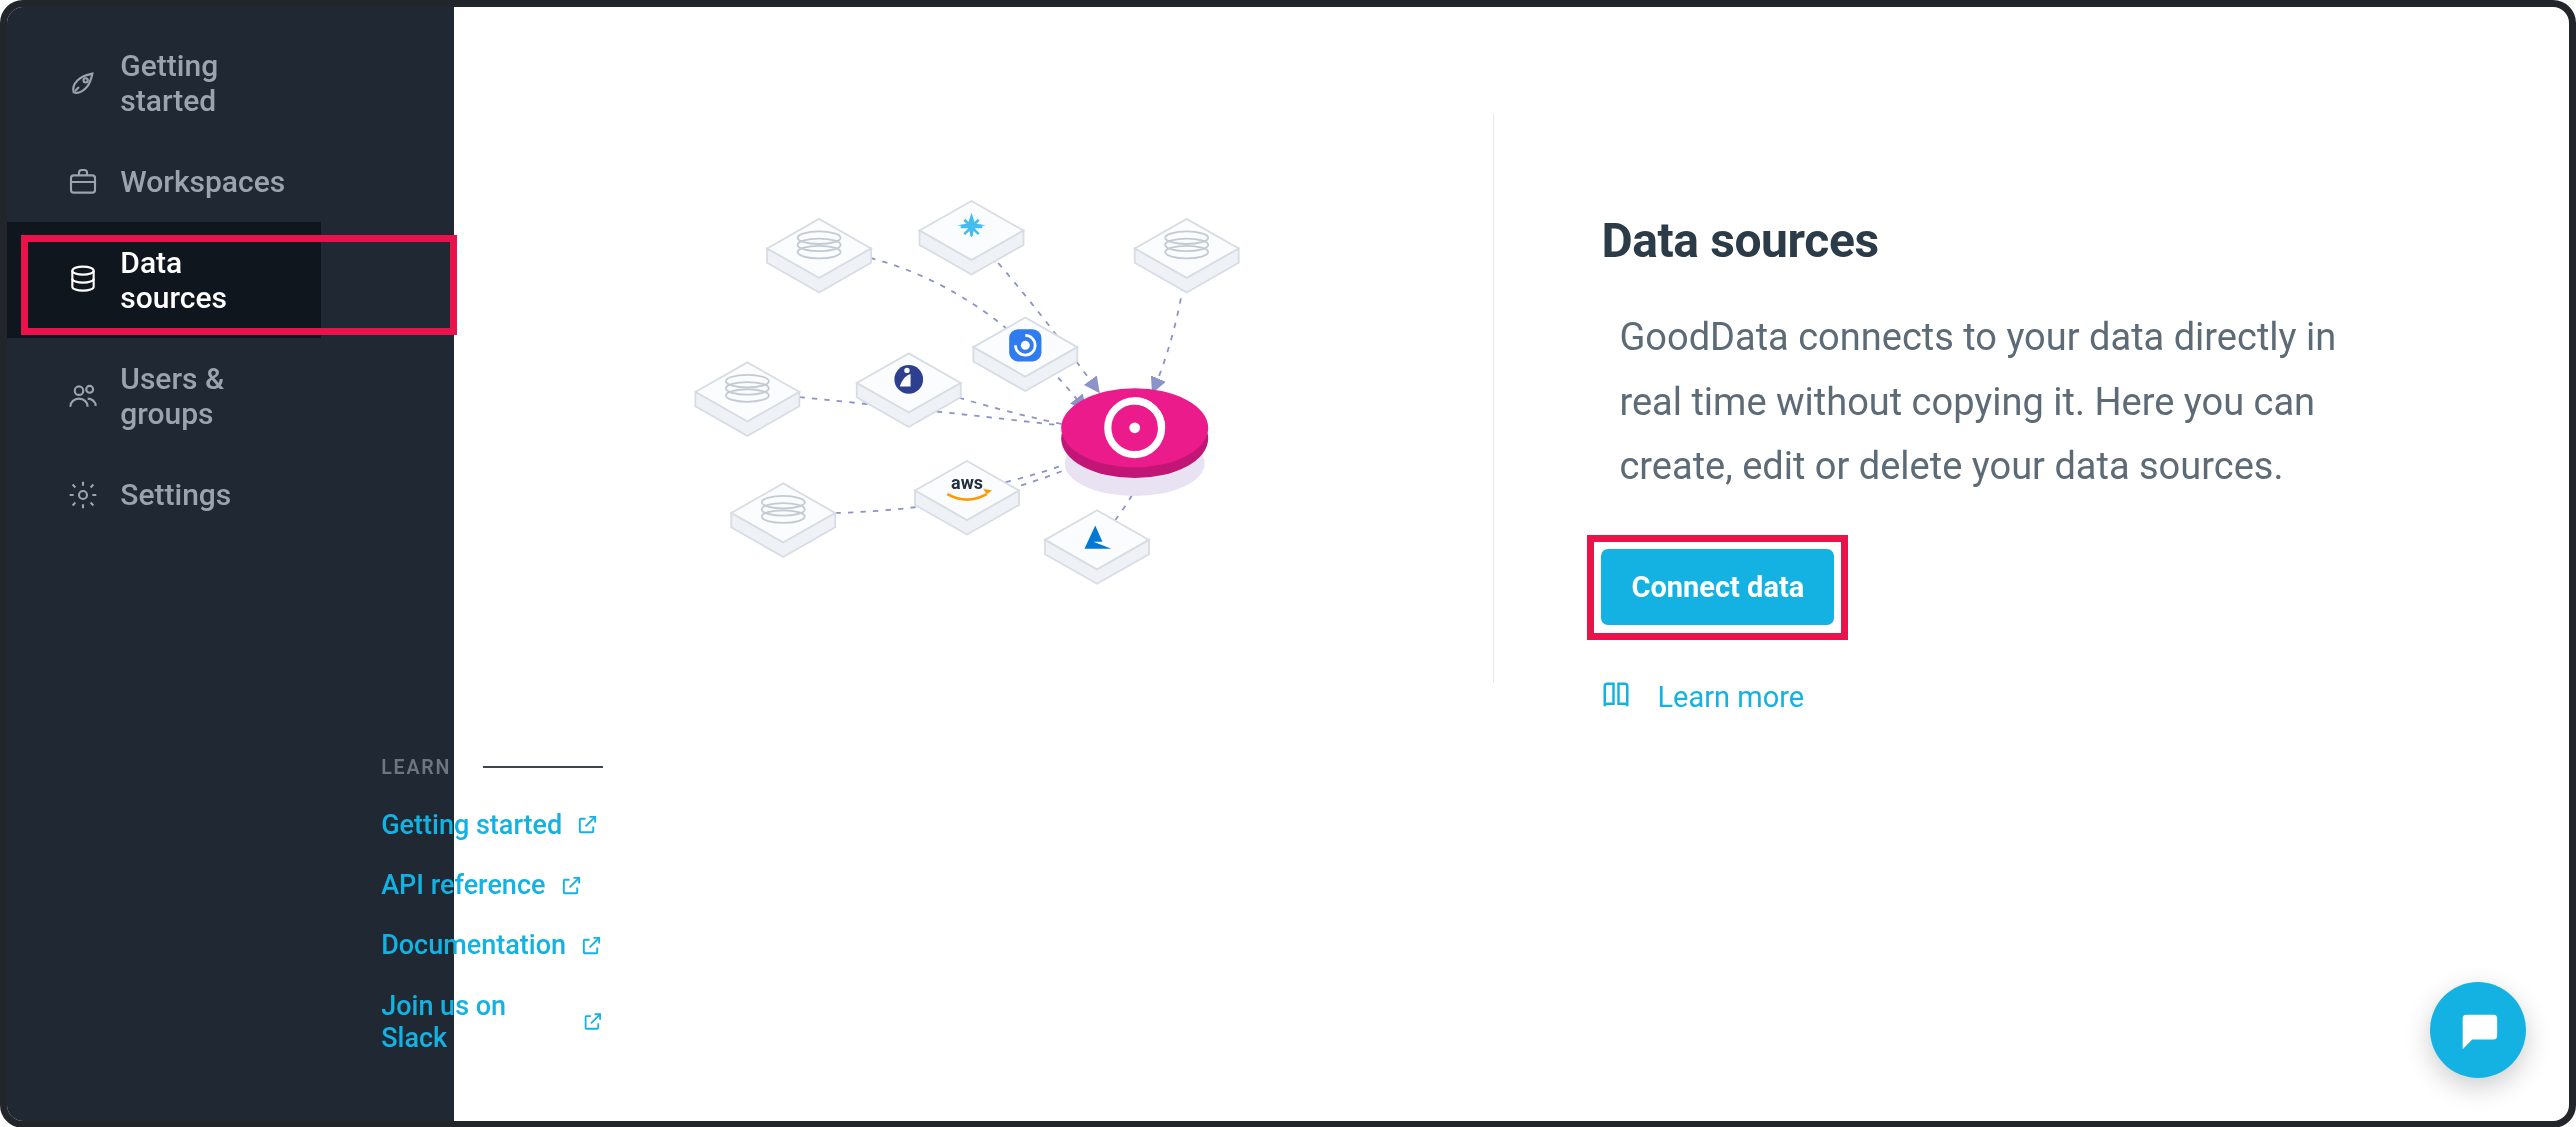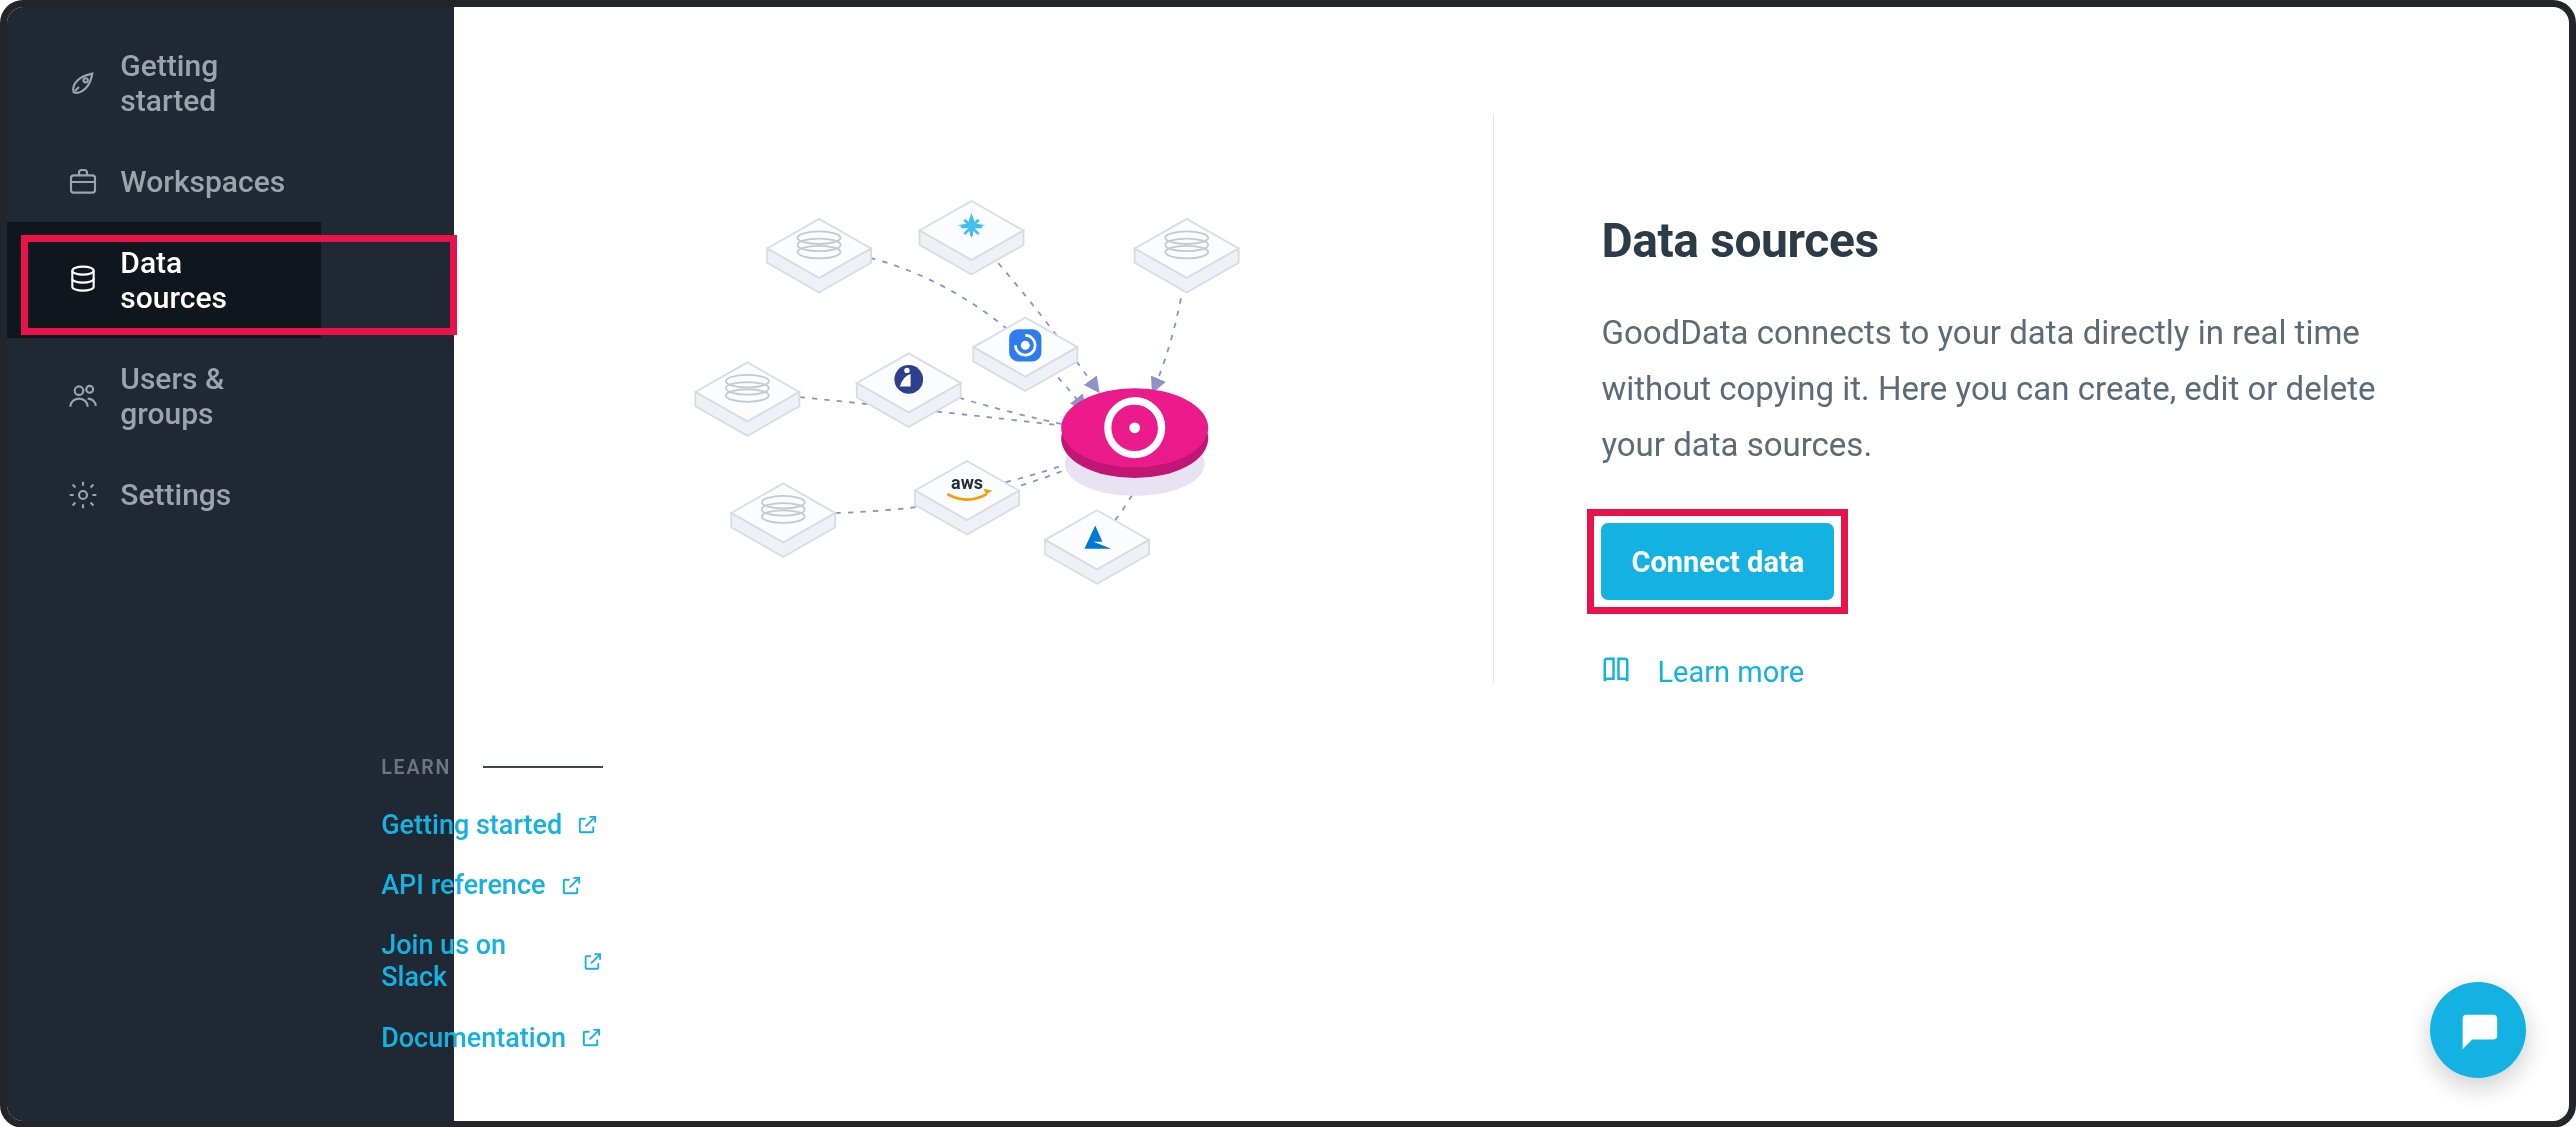--- a/index.html
+++ b/index.html
@@ -72,21 +72,21 @@
 
   
   .main{flex:1;display:flex;align-items:flex-start;padding:107px 71px;gap:71px;}
   .illus{flex:1.05;display:flex;align-items:center;justify-content:flex-end;min-width:0;}
   .illus svg{width:100%;max-width:961px;}
 
   .divider{width:1.8px;height:569px;background:#e6e9ec;flex:none;}
 
   .panel{flex:1.05;padding-top:98px;padding-left:36px;max-width:978px;}
   .panel h1{margin:0 0 36px 0;color:var(--text);font-size:48px;font-weight:700;letter-spacing:-0.4px;}
-  .panel p{margin:0 0 50px 0;color:var(--text-muted);font-size:33px;line-height:1.7;max-width:783px;}
+  .panel p{margin:0 0 50px 18px;color:var(--text-muted);font-size:38px;line-height:1.7;max-width:783px;}
 
   .btn-wrap{position:relative;display:inline-block;margin-bottom:55px;}
   .btn{
     background:var(--btn-cyan);color:#fff;border:none;
     font-size:29px;font-weight:700;padding:21.3px 30px;border-radius:7.1px;cursor:pointer;
   }
   .highlight-btn{
     position:absolute;left:-14.2px;top:-14.2px;right:-14.2px;bottom:-14.2px;
     border:7.1px solid var(--hl);pointer-events:none;
   }
@@ -180,29 +180,29 @@
         </div>
         <div class="learn-link">
           <span>API reference</span>
           <svg viewBox="0 0 24 24">
               <path d="M14 4h6v6"></path>
               <path d="M20 4L10 14"></path>
               <path d="M18 14v5a1 1 0 0 1-1 1H5a1 1 0 0 1-1-1V7a1 1 0 0 1 1-1h5"></path>
             </svg>
         </div>
         <div class="learn-link">
-          <span>Join us on Slack</span>
+          <span>Documentation</span>
           <svg viewBox="0 0 24 24">
               <path d="M14 4h6v6"></path>
               <path d="M20 4L10 14"></path>
               <path d="M18 14v5a1 1 0 0 1-1 1H5a1 1 0 0 1-1-1V7a1 1 0 0 1 1-1h5"></path>
             </svg>
         </div>
         <div class="learn-link">
-          <span>Documentation</span>
+          <span>Join us on Slack</span>
           <svg viewBox="0 0 24 24">
               <path d="M14 4h6v6"></path>
               <path d="M20 4L10 14"></path>
               <path d="M18 14v5a1 1 0 0 1-1 1H5a1 1 0 0 1-1-1V7a1 1 0 0 1 1-1h5"></path>
             </svg>
         </div>
       </div>
     </nav>
 
     <main class="main">

